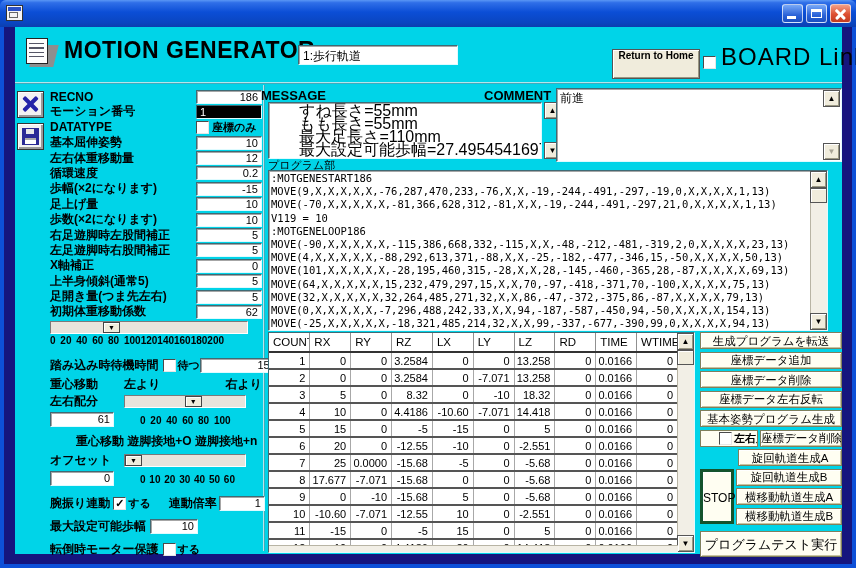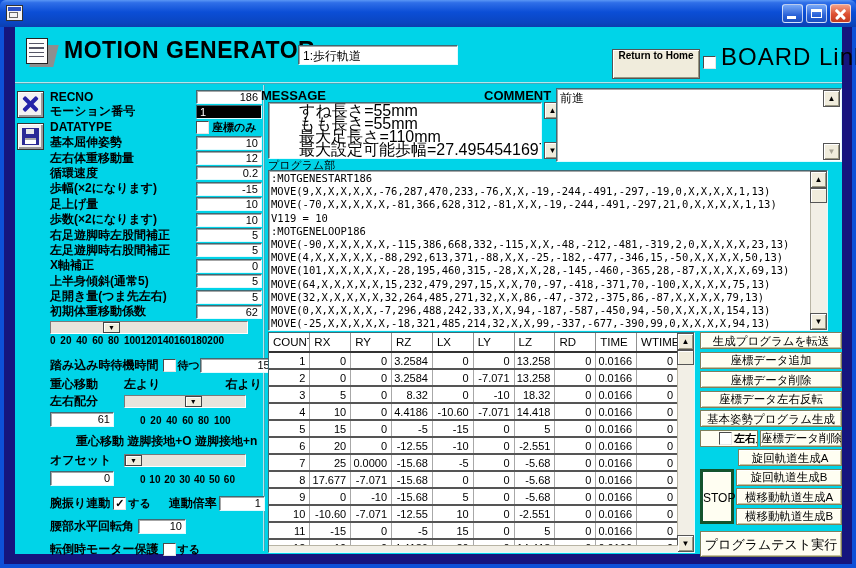--- a/index.html
+++ b/index.html
@@ -266,21 +266,21 @@
           <span class="scale g-scale" style="word-spacing:1px;">0 10 20 30 40 50 60</span>
         </div>
         <div class="g-row" style="margin-top:9px;height:17px;">
           <span class="g-label">腕振り連動</span>
           <span class="cb" style="margin-left:3px;">✓</span>
           <span class="cbl" style="margin-left:2px;">する</span>
           <span class="g-label" style="margin-left:18px;">連動倍率</span>
           <span class="pfield g-field sunken" style="width:46px;margin-left:2px;">1</span>
         </div>
         <div class="g-row" style="margin-top:6px;height:17px;">
-          <span class="g-label">腰部水平回転角</span>
+          <span class="g-label">最大設定可能歩幅</span>
           <span class="pfield g-field sunken" style="width:48px;margin-left:4px;">10</span>
         </div>
         <div class="g-row" style="margin-top:6px;height:17px;">
           <span class="g-label">転倒時モーター保護</span>
           <span class="cb" style="margin-left:4px;"></span>
           <span class="cbl" style="margin-left:2px;">する</span>
         </div>
       </div>
     </div>
 

